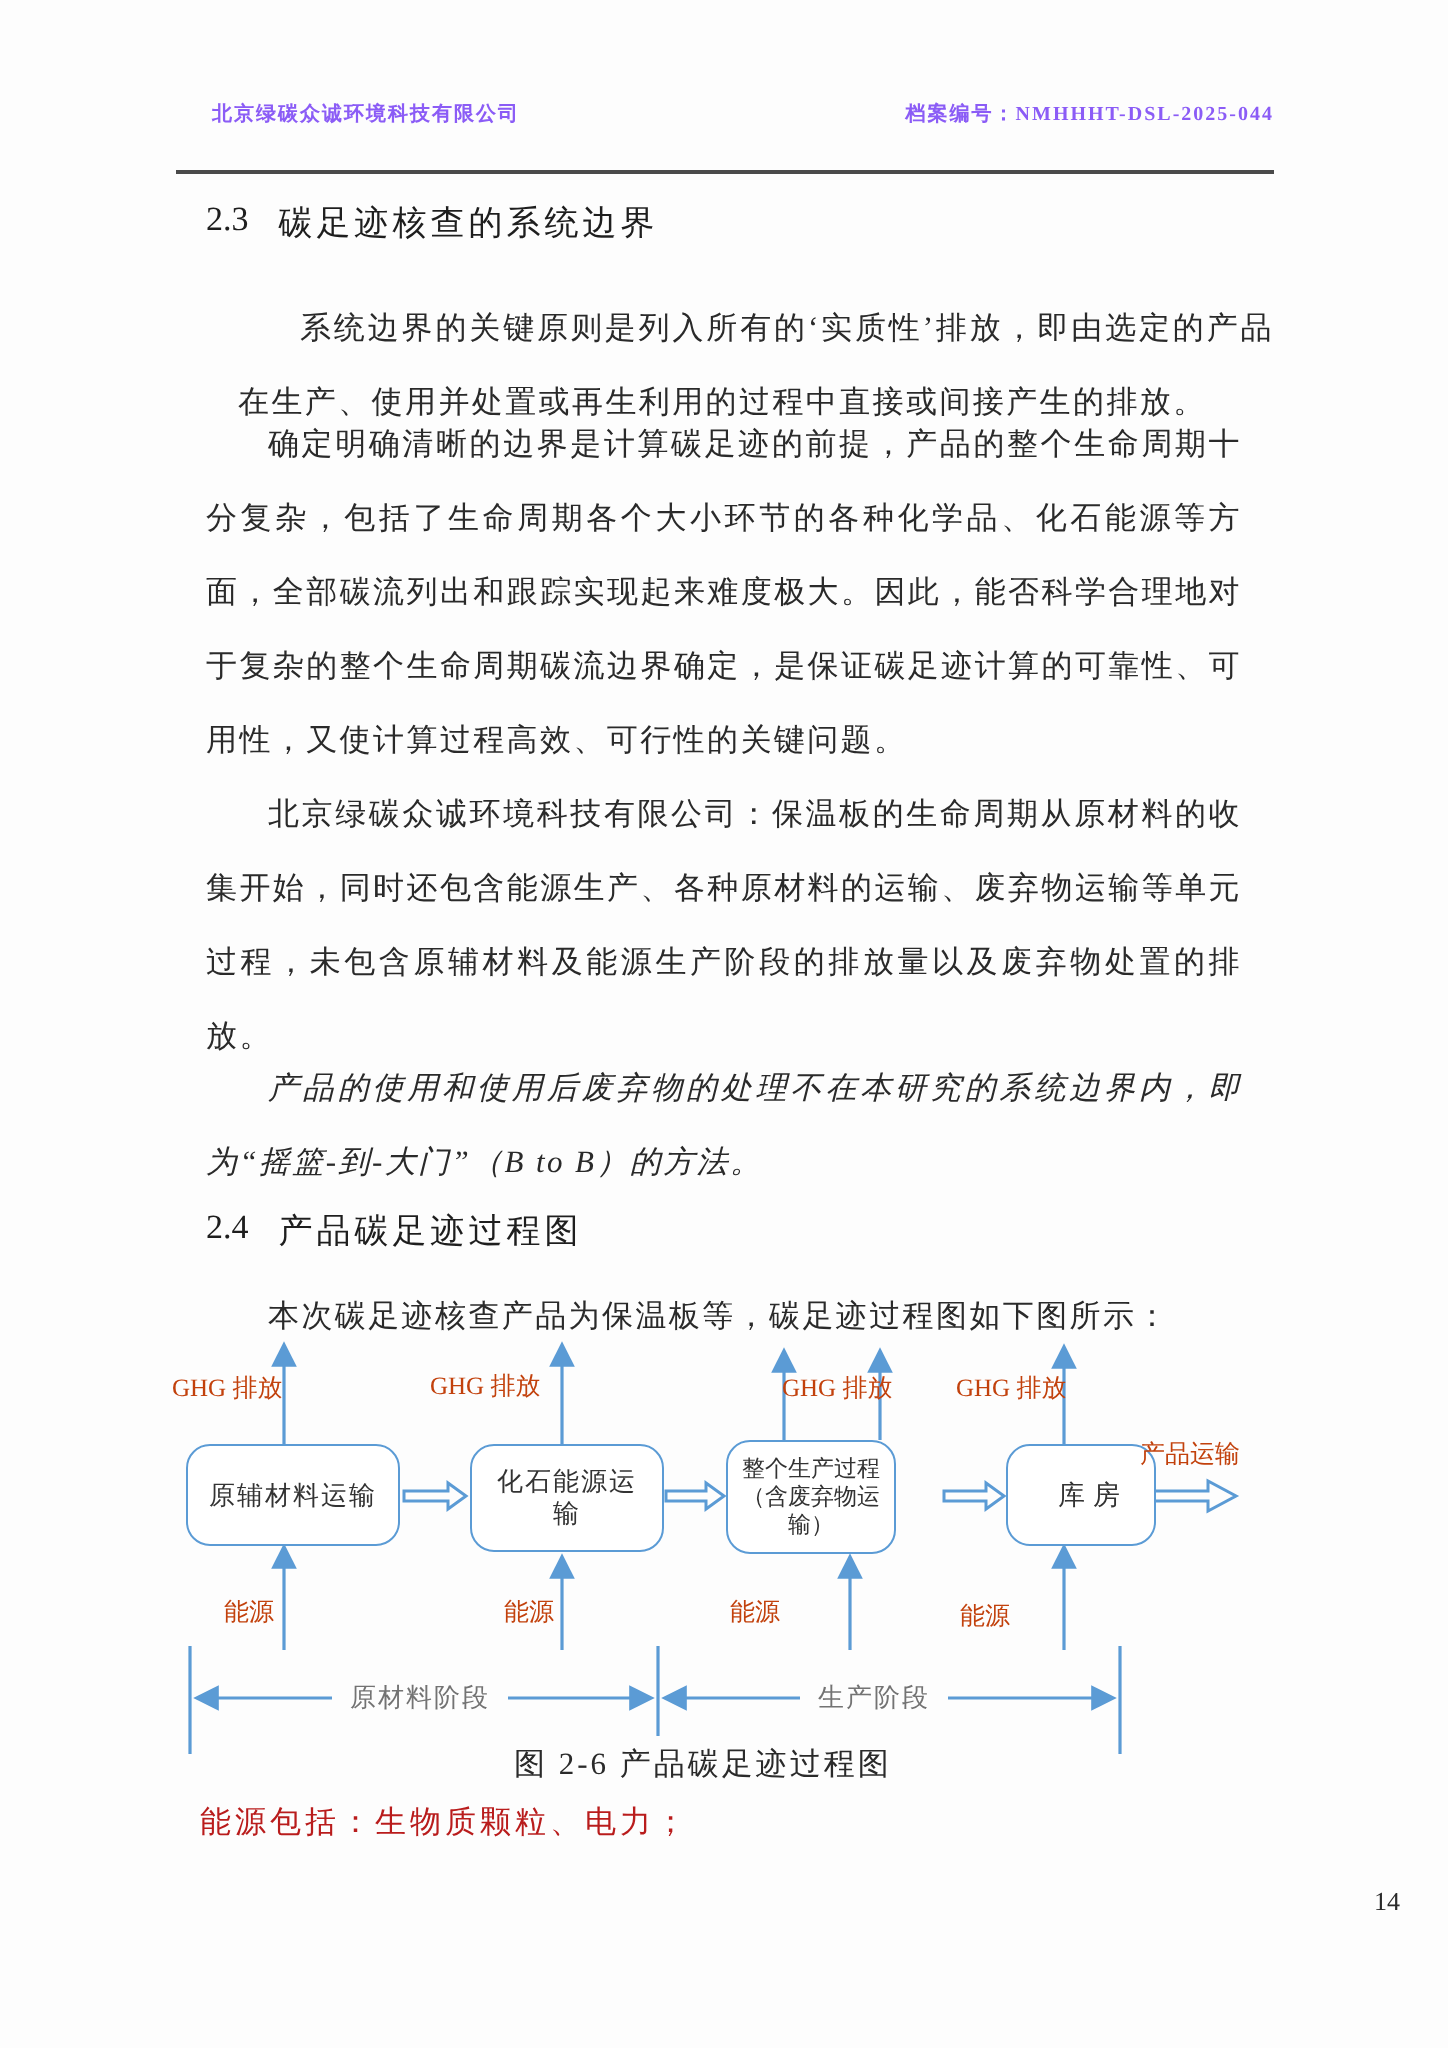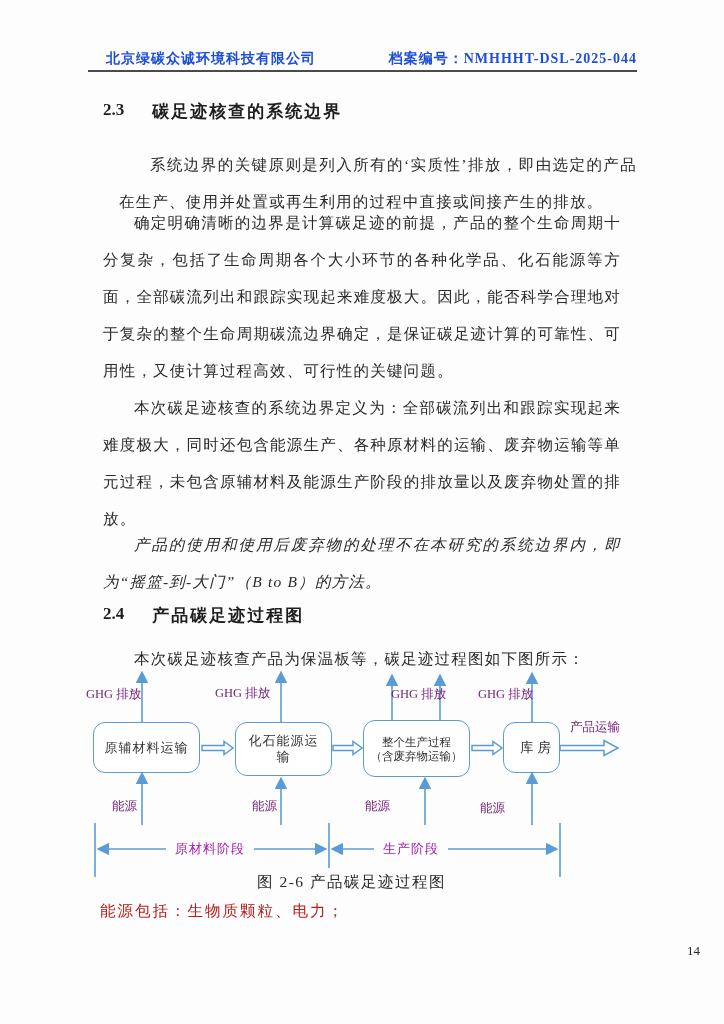--- a/index.html
+++ b/index.html
@@ -4,65 +4,65 @@
 <style>
   html,body{margin:0;padding:0;background:#fdfdfd;}
   .page{
     position:relative;width:724px;height:1024px;background:#fdfdfd;overflow:hidden;
     font-family:"Liberation Serif","DejaVu Serif",serif;color:#262626;
   }
   
   .header{
     position:absolute;left:88px;top:50px;width:549px;
     display:flex;justify-content:space-between;align-items:flex-end;
-    border-bottom:2px solid #4a4a4a;padding-bottom:2px;
-    font-size:14px;font-weight:600;color:#1d4ed8;letter-spacing:1px;
+    border-bottom:2px solid #4a4a4a;padding-bottom:21px;
+    font-size:10px;font-weight:600;color:#8b5cf6;letter-spacing:1px;
   }
   .header .company{margin-left:18px;}
   
   .sec-heading{
-    position:absolute;left:103px;display:flex;gap:28px;
-    font-size:17px;font-weight:700;color:#1e1e1e;letter-spacing:2px;
+    position:absolute;left:103px;display:flex;gap:15px;
+    font-size:17px;font-weight:400;color:#1e1e1e;letter-spacing:2px;
   }
   .sec-heading .num{letter-spacing:0;}
   
   .para{
     position:absolute;left:103px;width:518px;
     font-size:15.5px;line-height:37px;letter-spacing:1.2px;
     text-align:justify;text-indent:2em;color:#2a2a2a;
   }
   
   .diagram{position:absolute;left:0;top:660px;width:724px;height:240px;}
   .diagram svg{position:absolute;left:0;top:0;}
   .pbox{
     position:absolute;box-sizing:border-box;background:#fff;
     border:1.6px solid #5b9bd5;border-radius:12px;
     display:flex;flex-direction:column;align-items:center;justify-content:center;
     color:#333;text-align:center;
   }
   .pbox1{left:93px;top:62px;width:107px;height:51px;font-size:13px;letter-spacing:1px;}
   .pbox2{left:235px;top:62px;width:97px;height:54px;font-size:13px;line-height:16px;letter-spacing:1px;}
-  .pbox3{left:363px;top:60px;width:107px;height:57px;font-size:11.5px;line-height:14px;}
-  .pbox4{left:503px;top:62px;width:57px;height:51px;font-size:13.5px;letter-spacing:4px;padding-left:12px;}
-  .dlabel{position:absolute;font-size:12.5px;color:#701a75;white-space:nowrap;}
+  .pbox3{left:363px;top:60px;width:85px;height:57px;font-size:11.5px;line-height:14px;}
+  .pbox4{left:503px;top:62px;width:75px;height:51px;font-size:13.5px;letter-spacing:4px;padding-left:12px;}
+  .dlabel{position:absolute;font-size:12.5px;color:#c2410c;white-space:nowrap;}
   .ghg1{left:86px;top:26px;}
   .ghg2{left:215px;top:25px;}
   .ghg3{left:391px;top:26px;}
   .ghg4{left:478px;top:26px;}
   .en1{left:112px;top:138px;}
   .en2{left:252px;top:138px;}
   .en3{left:365px;top:138px;}
   .en4{left:480px;top:140px;}
   .prod{left:570px;top:59px;}
   .stage-label{
     position:absolute;top:180px;transform:translateX(-50%);
-    background:#fdfdfd;padding:0 9px;font-size:13px;color:#a21caf;white-space:nowrap;letter-spacing:1px;
+    background:#fdfdfd;padding:0 9px;font-size:13px;color:#737373;white-space:nowrap;letter-spacing:1px;
   }
   .stage1{left:210px;}
-  .stage2{left:411px;}
+  .stage2{left:437px;}
   
   .fig-caption{position:absolute;left:257px;top:872px;font-size:15.5px;letter-spacing:1.5px;color:#2a2a2a;}
   .energy-note{position:absolute;left:100px;top:901px;font-size:15.5px;letter-spacing:2px;color:#b91c1c;}
   .page-num{position:absolute;left:0;top:943px;width:700px;text-align:right;font-size:13px;color:#2a2a2a;}
 </style>
 </head>
 <body>
 
 <div class="page">
 
@@ -71,21 +71,21 @@
     <span class="archive"><span>档案编号：</span><span>NMHHHT-DSL-2025-044</span></span>
   </div>
 
   <div class="sec-heading" style="top:100px;">
     <span class="num">2.3</span>
     <span>碳足迹核查的系统边界</span>
   </div>
 
   <p class="para" style="top:130px;margin:16px;">系统边界的关键原则是列入所有的‘实质性’排放，即由选定的产品在生产、使用并处置或再生利用的过程中直接或间接产生的排放。</p>
   <p class="para" style="top:204px;margin:0;">确定明确清晰的边界是计算碳足迹的前提，产品的整个生命周期十分复杂，包括了生命周期各个大小环节的各种化学品、化石能源等方面，全部碳流列出和跟踪实现起来难度极大。因此，能否科学合理地对于复杂的整个生命周期碳流边界确定，是保证碳足迹计算的可靠性、可用性，又使计算过程高效、可行性的关键问题。</p>
-  <p class="para" style="top:389px;margin:0;">本次碳足迹核查的系统边界定义为：全部碳流列出和跟踪实现起来难度极大，同时还包含能源生产、各种原材料的运输、废弃物运输等单元过程，未包含原辅材料及能源生产阶段的排放量以及废弃物处置的排放。</p>
+  <p class="para" style="top:389px;margin:0;">北京绿碳众诚环境科技有限公司：保温板的生命周期从原材料的收集开始，同时还包含能源生产、各种原材料的运输、废弃物运输等单元过程，未包含原辅材料及能源生产阶段的排放量以及废弃物处置的排放。</p>
   <p class="para" style="top:526px;margin:0;font-style:italic;">产品的使用和使用后废弃物的处理不在本研究的系统边界内，即为“摇篮-到-大门”（B to B）的方法。</p>
 
   <div class="sec-heading" style="top:604px;justify-content:space-between;">
     <span class="num">2.4</span>
     <span>产品碳足迹过程图</span>
   </div>
 
   <p class="para" style="top:640px;margin:0;">本次碳足迹核查产品为保温板等，碳足迹过程图如下图所示：</p>
 
   <div class="diagram">

